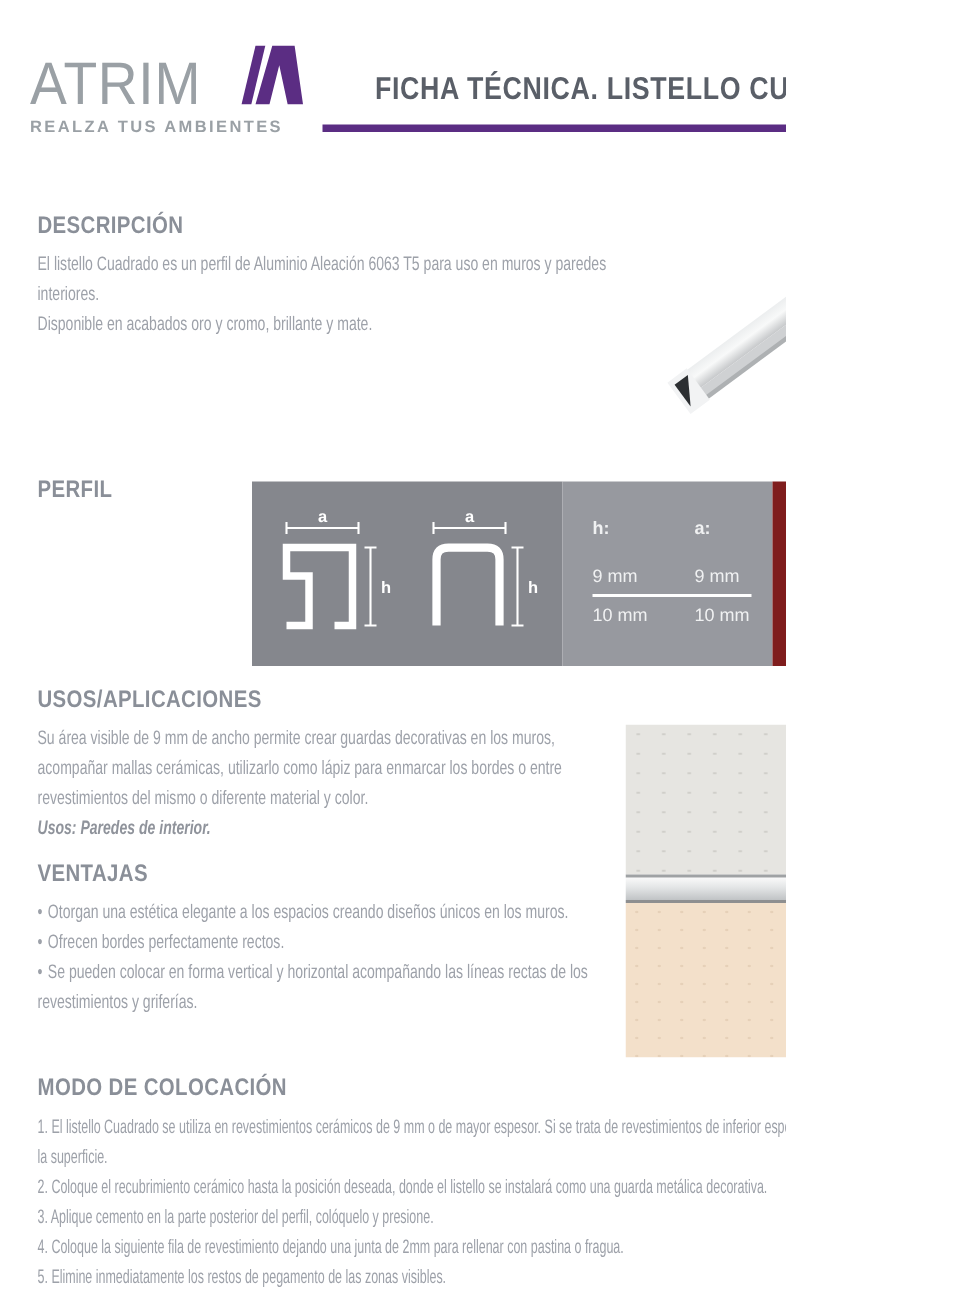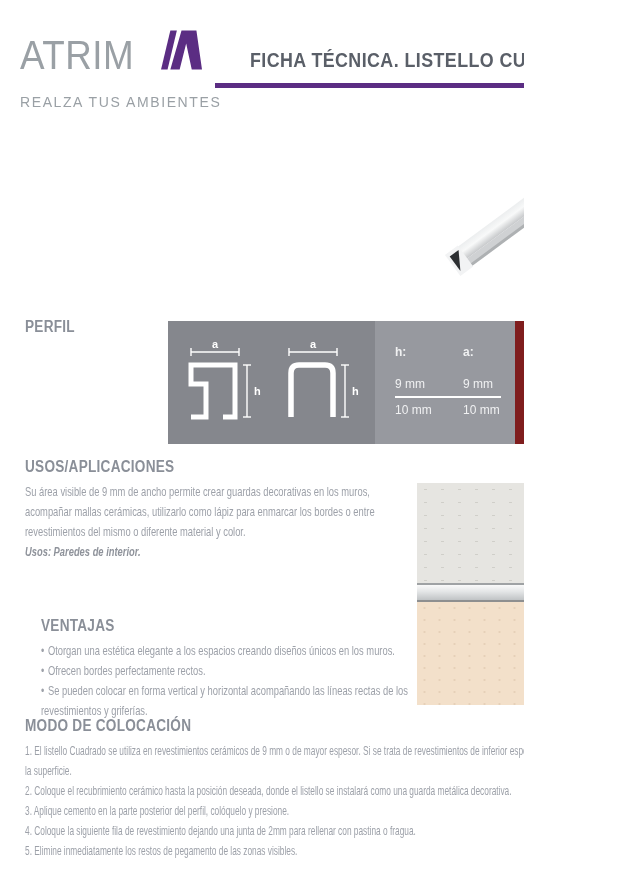--- a/index.html
+++ b/index.html
@@ -9,21 +9,21 @@
   }
 
   
   .logo { position:absolute; left:20px; top:30px; }
   .logo-row { display:flex; align-items:flex-end; }
   .brand {
     font-size:40px; line-height:38px; color:#9aa0a5; font-weight:400;
     transform:scaleX(0.92); transform-origin:0 100%; letter-spacing:0.5px;
   }
   .logo-mark { margin-left:4px; }
-  .tagline { margin-top:20px; font-size:14px; letter-spacing:1.6px; color:#9aa0a5; }
+  .tagline { margin-top:4px; font-size:11px; letter-spacing:1.6px; color:#9aa0a5;font-weight:bold; }
 
   .doc-title {
     position:absolute; left:250px; top:48px; font-size:21px; font-weight:bold;
     color:#5a5f68; transform:scaleX(0.85); transform-origin:0 0;
     white-space:nowrap; letter-spacing:0.5px;
   }
   .header-rule { position:absolute; left:215px; top:83px; width:428px; height:5px; background:#5b2d83; }
 
   
   .section-heading {
@@ -46,21 +46,21 @@
   #perfil-panel { position:absolute; left:168px; top:321px; width:456px; height:123px; display:flex; }
   .panel-diagrams { width:207px; background:#85878d; display:flex; justify-content:center; align-items:center; gap:22px; }
   .panel-table { width:140px; background:#97999f; color:#f0f1f2; padding:24px 0 0 20px; box-sizing:border-box; font-size:12px; }
   .dim-head-row, .dim-row { display:grid; grid-template-columns:68px auto; }
   .dim-head-row { font-weight:bold; margin-bottom:18px; }
   .dim-divider { width:106px; height:1.5px; background:#ffffff; margin:5px 0; }
   .panel-largo { width:109px; background:#7f1d1d; color:#f2f3f4; display:flex; align-items:center; justify-content:center; font-size:12px; }
   .panel-largo span { transform:scaleX(0.9); white-space:nowrap; }
 
   #usos { position:absolute; left:25px; top:458px; }
-  #ventajas { position:absolute; left:25px; top:617px;margin-left:16px; }
+  #ventajas { position:absolute; left:25px; top:574px; }
   .bullet { margin-right:5px; }
 
   #colocacion { position:absolute; left:25px; top:717px; }
   #colocacion .body-text { transform:scaleX(0.64); width:945px; line-height:20px; }
 
   
   #tiles-photo { position:absolute; left:417px; top:483px; width:218px; height:222px; display:flex; overflow:hidden; }
   .tiles-col { width:146px; display:flex; flex-direction:column; }
   .tile-top {
     height:100px; background-color:#e6e5e1;
@@ -101,20 +101,27 @@
           <polygon points="14,42 24,0 31,0 21,42" fill="#5b2d83"></polygon>
           <path d="M24 42 L36 0 H52 L58 42 Z M34 42 L41 14 L47 42 Z" fill="#5b2d83" fill-rule="evenodd"></path>
         </svg>
       </span>
     </div>
     <div class="tagline">REALZA TUS AMBIENTES</div>
   </div>
   <div class="doc-title">FICHA TÉCNICA. LISTELLO CUADRADO</div>
   <div class="header-rule"></div>
 
+  <div id="desc">
+    <h2 class="section-heading">DESCRIPCIÓN</h2>
+    <div class="body-text">
+      <p>El listello Cuadrado es un perfil de Aluminio Aleación 6063 T5 para uso en muros y paredes interiores.</p>
+      <p>Disponible en acabados oro y cromo, brillante y mate.</p>
+    </div>
+  </div>
 
   <div id="product-photo">
     <svg width="217" height="165" viewBox="0 0 217 165">
       <defs>
         <linearGradient id="silver" x1="0" y1="0" x2="0" y2="1">
           <stop offset="0" stop-color="#eceeef"></stop>
           <stop offset="0.45" stop-color="#f8f9f9"></stop>
           <stop offset="1" stop-color="#c6c8ca"></stop>
         </linearGradient>
       </defs>

